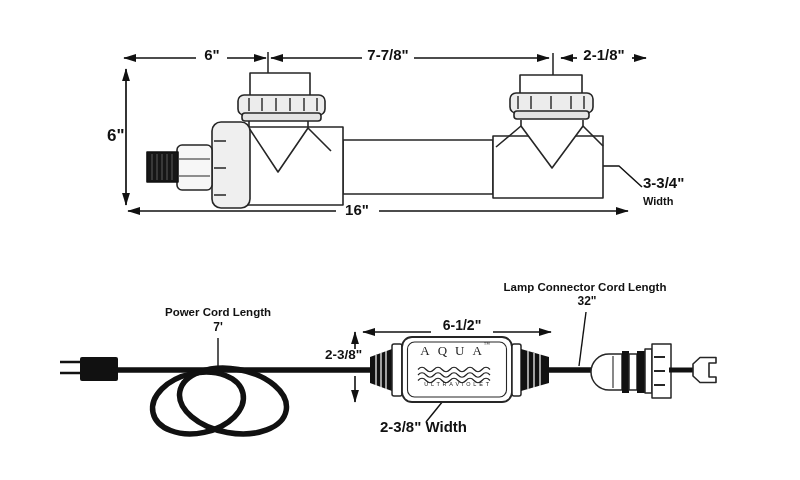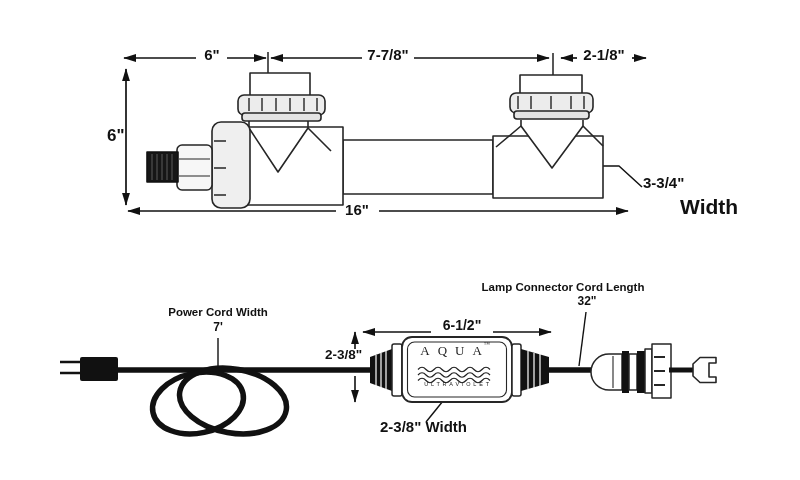--- a/index.html
+++ b/index.html
@@ -7,21 +7,21 @@
     position:relative;width:800px;height:480px;background:#ffffff;
     font-family:"Liberation Sans",sans-serif;color:#111;overflow:hidden;
   }
   #drawing{position:absolute;left:0;top:0;width:800px;height:480px;}
   .lbl{position:absolute;font-weight:700;color:#111;white-space:nowrap;line-height:1.1;}
   .ctr{transform:translateX(-50%);text-align:center;}
   .dim-top{top:47px;font-size:15px;}
   .dim-16{top:202px;font-size:15px;}
   .dim-left6{left:107px;top:127px;font-size:17px;}
   .w1{left:643px;top:175px;font-size:15px;}
-  .w2{left:680px;top:195px;font-size:21px;}
+  .w2{left:643px;top:195px;font-size:11px;}
   .cordlbl{font-size:11.5px;}
   .cordval{font-size:12px;}
   .b-h{left:325px;top:348px;font-size:13.5px;}
   .b-l{left:462px;top:318px;font-size:14px;}
   .b-w{left:380px;top:419px;font-size:15px;}
   .brand{left:458px;top:344px;font-family:"Liberation Serif",serif;font-size:13px;
          letter-spacing:8px;font-weight:400;color:#222;}
   .brand sup{font-size:6px;letter-spacing:0;position:relative;top:-4px;left:-6px;}
   .brand-sub{left:458px;top:381px;font-size:5.5px;letter-spacing:2.8px;font-weight:400;color:#222;}
 </style>
@@ -153,23 +153,23 @@
   </svg>
 
   <div class="lbl ctr dim-top" style="left:212px;">6"</div>
   <div class="lbl ctr dim-top" style="left:388px;">7-7/8"</div>
   <div class="lbl ctr dim-top" style="left:604px;">2-1/8"</div>
   <div class="lbl dim-left6">6"</div>
   <div class="lbl ctr dim-16" style="left:357px;">16"</div>
   <div class="lbl w1">3-3/4"</div>
   <div class="lbl w2">Width</div>
 
-  <div class="lbl ctr cordlbl" style="left:218px;top:306px;">Power Cord Width</div>
+  <div class="lbl ctr cordlbl" style="left:218px;top:306px;">Power Cord Length</div>
   <div class="lbl ctr cordval" style="left:218px;top:321px;">7'</div>
-  <div class="lbl ctr cordlbl" style="left:563px;top:281px;">Lamp Connector Cord Length</div>
+  <div class="lbl ctr cordlbl" style="left:585px;top:281px;">Lamp Connector Cord Length</div>
   <div class="lbl ctr cordval" style="left:587px;top:295px;">32"</div>
 
   <div class="lbl b-h">2-3/8"</div>
   <div class="lbl ctr b-l">6-1/2"</div>
   <div class="lbl b-w">2-3/8" Width</div>
 
   <div class="lbl ctr brand"><span>AQUA</span><sup>™</sup></div>
   <div class="lbl ctr brand-sub">ULTRAVIOLET</div>
 
 </div>

